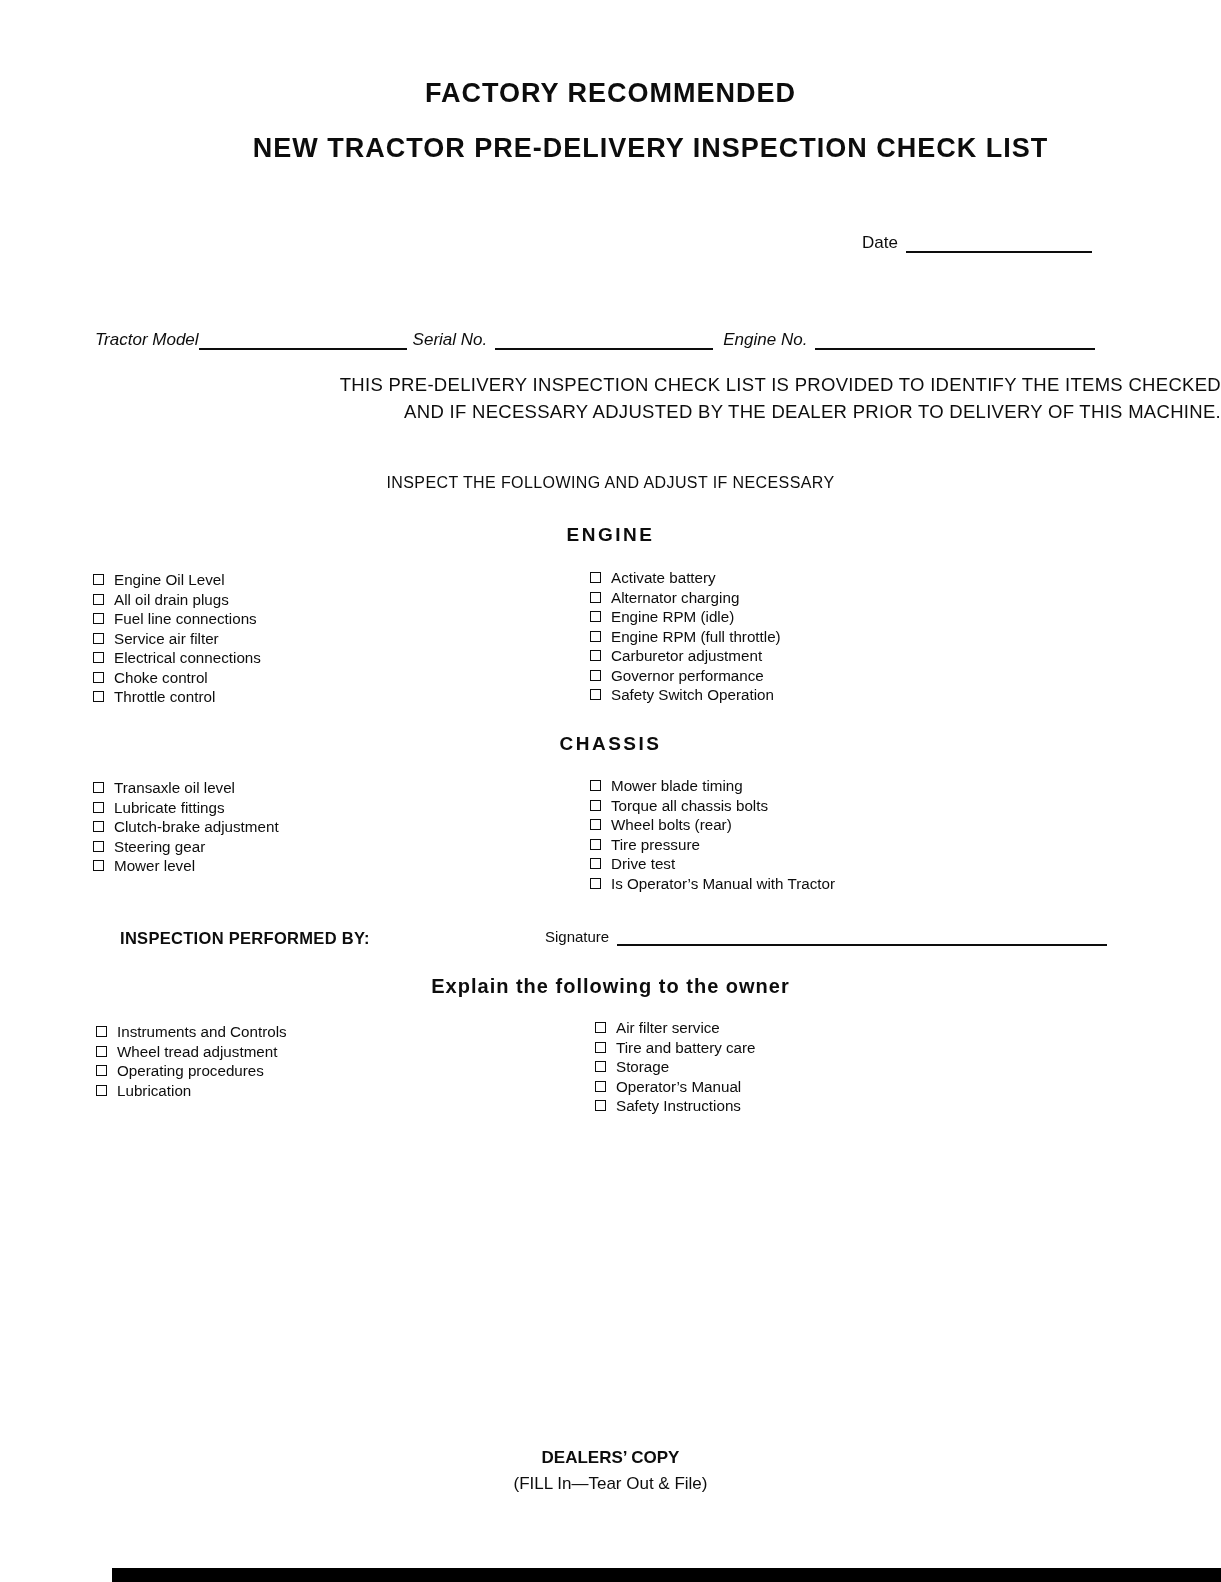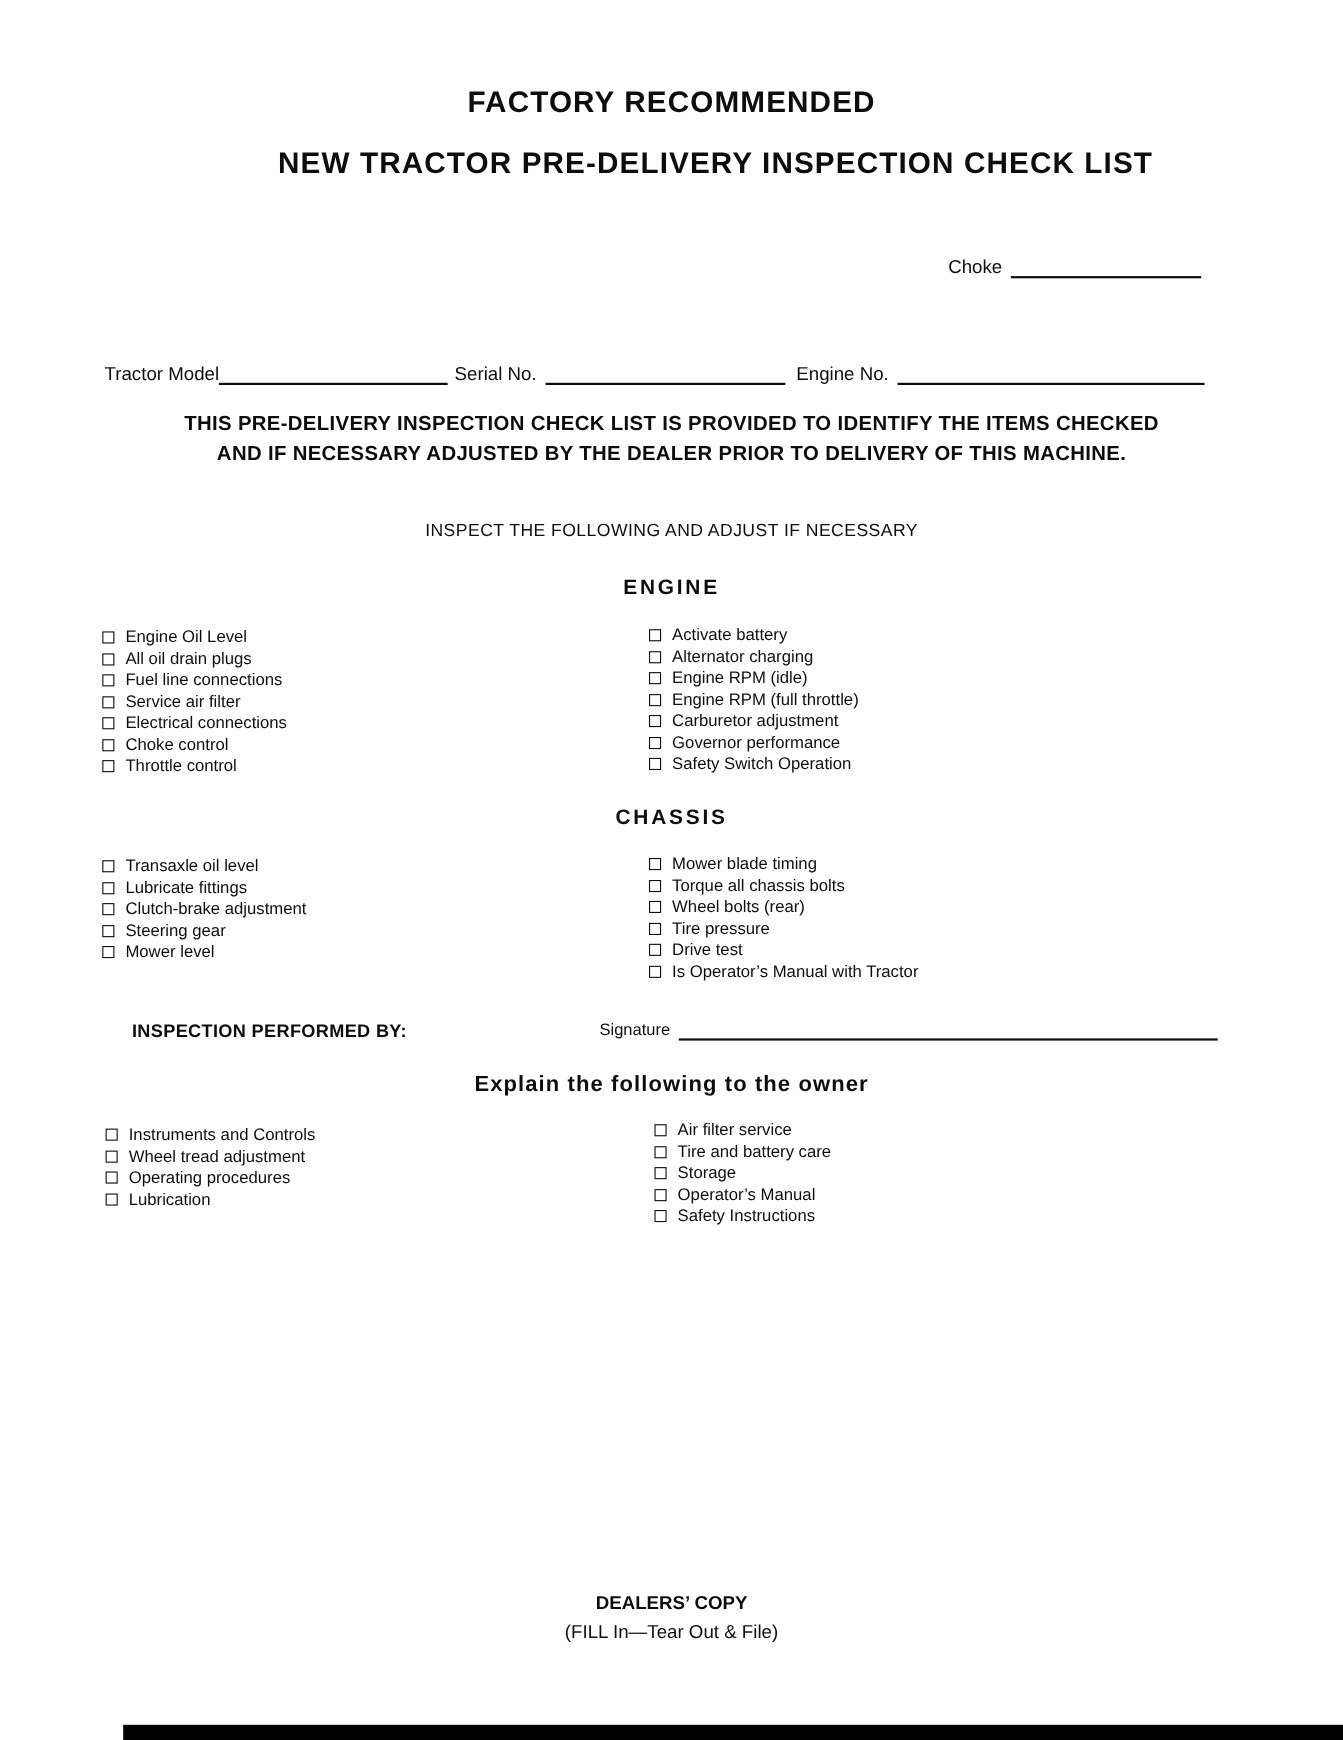--- a/index.html
+++ b/index.html
@@ -23,26 +23,26 @@
   .lbl { white-space: nowrap; }
   .fill-line { display: inline-block; border-bottom: 2px solid #0d0d0d; height: 20px; }
 
   #date-row { top: 233px; left: 862px; width: 230px; }
   #date-row .fill-line { flex: 1; margin-left: 8px; }
 
   #customer-row { top: 282px; left: 95px; width: 1010px; }
   #customer-row .line1 { width: 372px; margin-left: 4px; margin-right: 14px; }
   #customer-row .line2 { flex: 1; margin-left: 8px; }
 
-  #tractor-row { top: 330px; left: 95px; width: 1000px; }
+  #tractor-row { top: 330px; left: 95px; width: 1000px; font-style: italic; }
   #tractor-row .line1 { width: 208px; margin-right: 6px; }
   #tractor-row .line2 { width: 218px; margin-left: 8px; margin-right: 10px; }
   #tractor-row .line3 { flex: 1; margin-left: 8px; }
 
-  .notice { font-weight: bold; font-size: 18.5px; letter-spacing: 0.3px; }
+  .notice { font-weight: normal; font-size: 18.5px; letter-spacing: 0.3px; text-align: right; }
   #notice1 { top: 374px; }
   #notice2 { top: 401px; }
 
   #inspect-heading { top: 474px; font-size: 16px; letter-spacing: 0.4px; }
 
   .section-heading { font-weight: bold; font-size: 19px; letter-spacing: 2.5px; }
   #engine-heading { top: 524px; }
   #chassis-heading { top: 733px; }
 
   .check-list { position: absolute; }
@@ -82,21 +82,21 @@
 </style>
 </head>
 <body>
 
 <div class="page">
 
   <div id="title1" class="centered title">FACTORY RECOMMENDED</div>
   <div id="title2" class="centered title">NEW TRACTOR PRE-DELIVERY INSPECTION CHECK LIST</div>
 
   <div id="date-row" class="row">
-    <span class="lbl">Choke</span>
+    <span class="lbl">Date</span>
     <span class="fill-line"></span>
   </div>
 
 
   <div id="tractor-row" class="row">
     <span class="lbl">Tractor Model</span>
     <span class="fill-line line1"></span>
     <span class="lbl">Serial No.</span>
     <span class="fill-line line2"></span>
     <span class="lbl">Engine No.</span>

